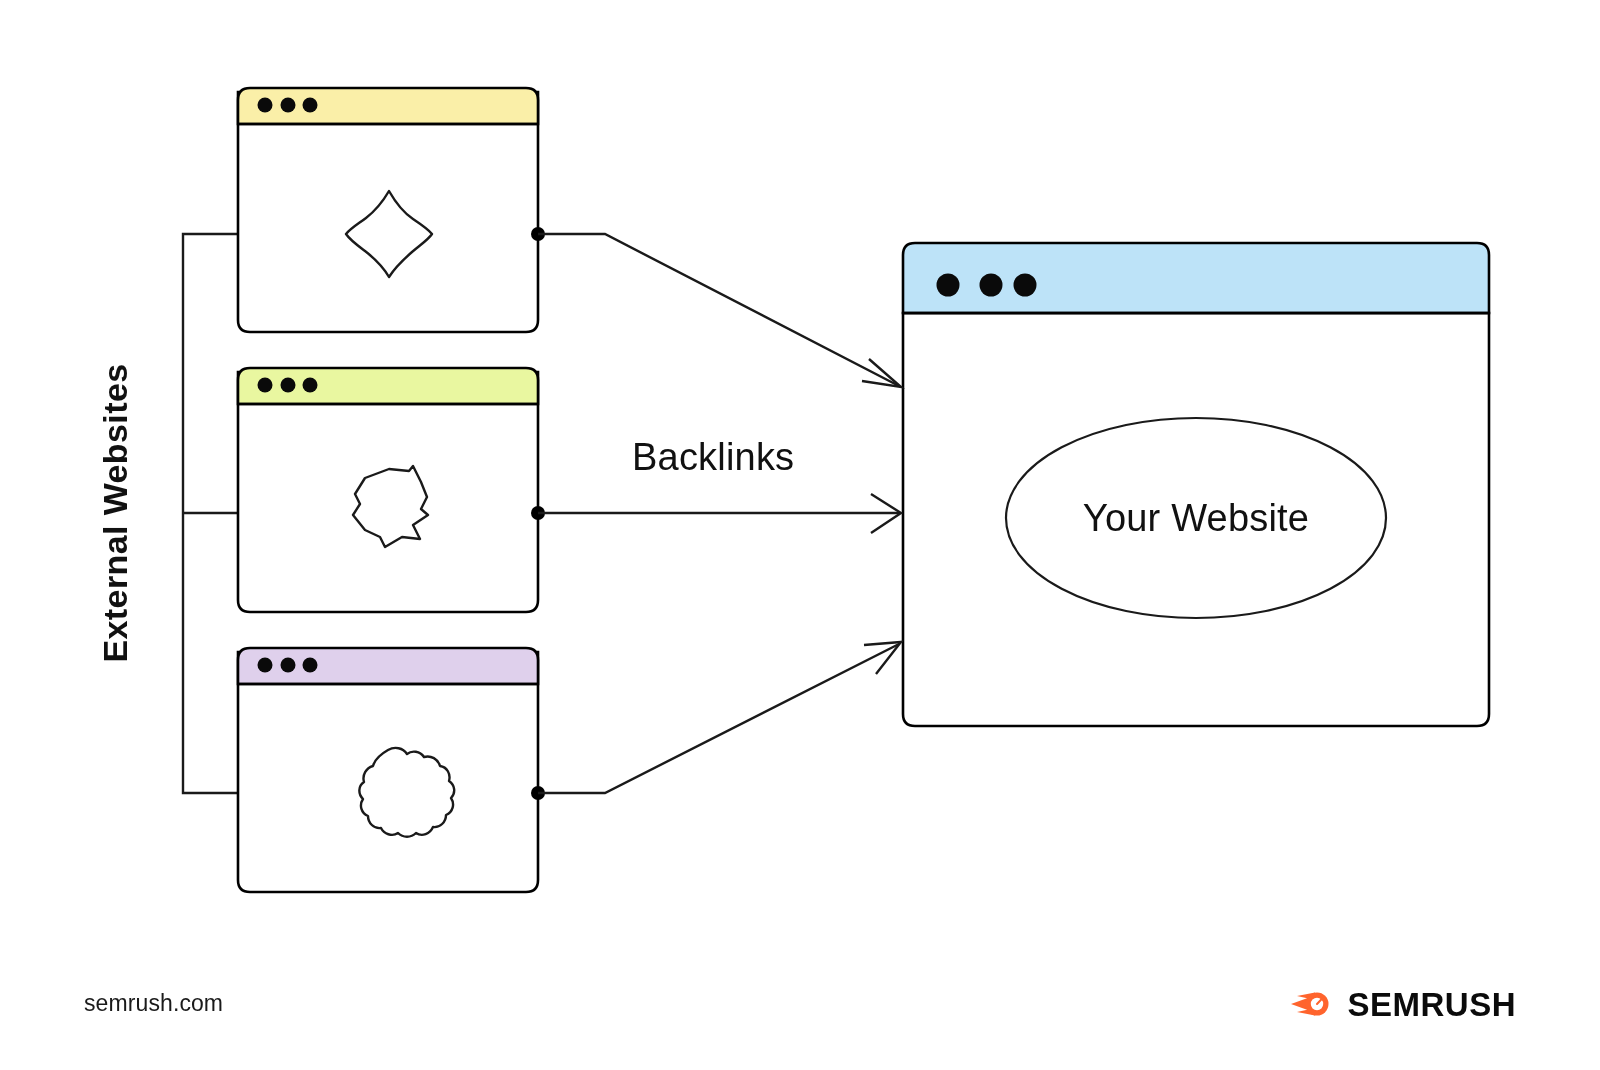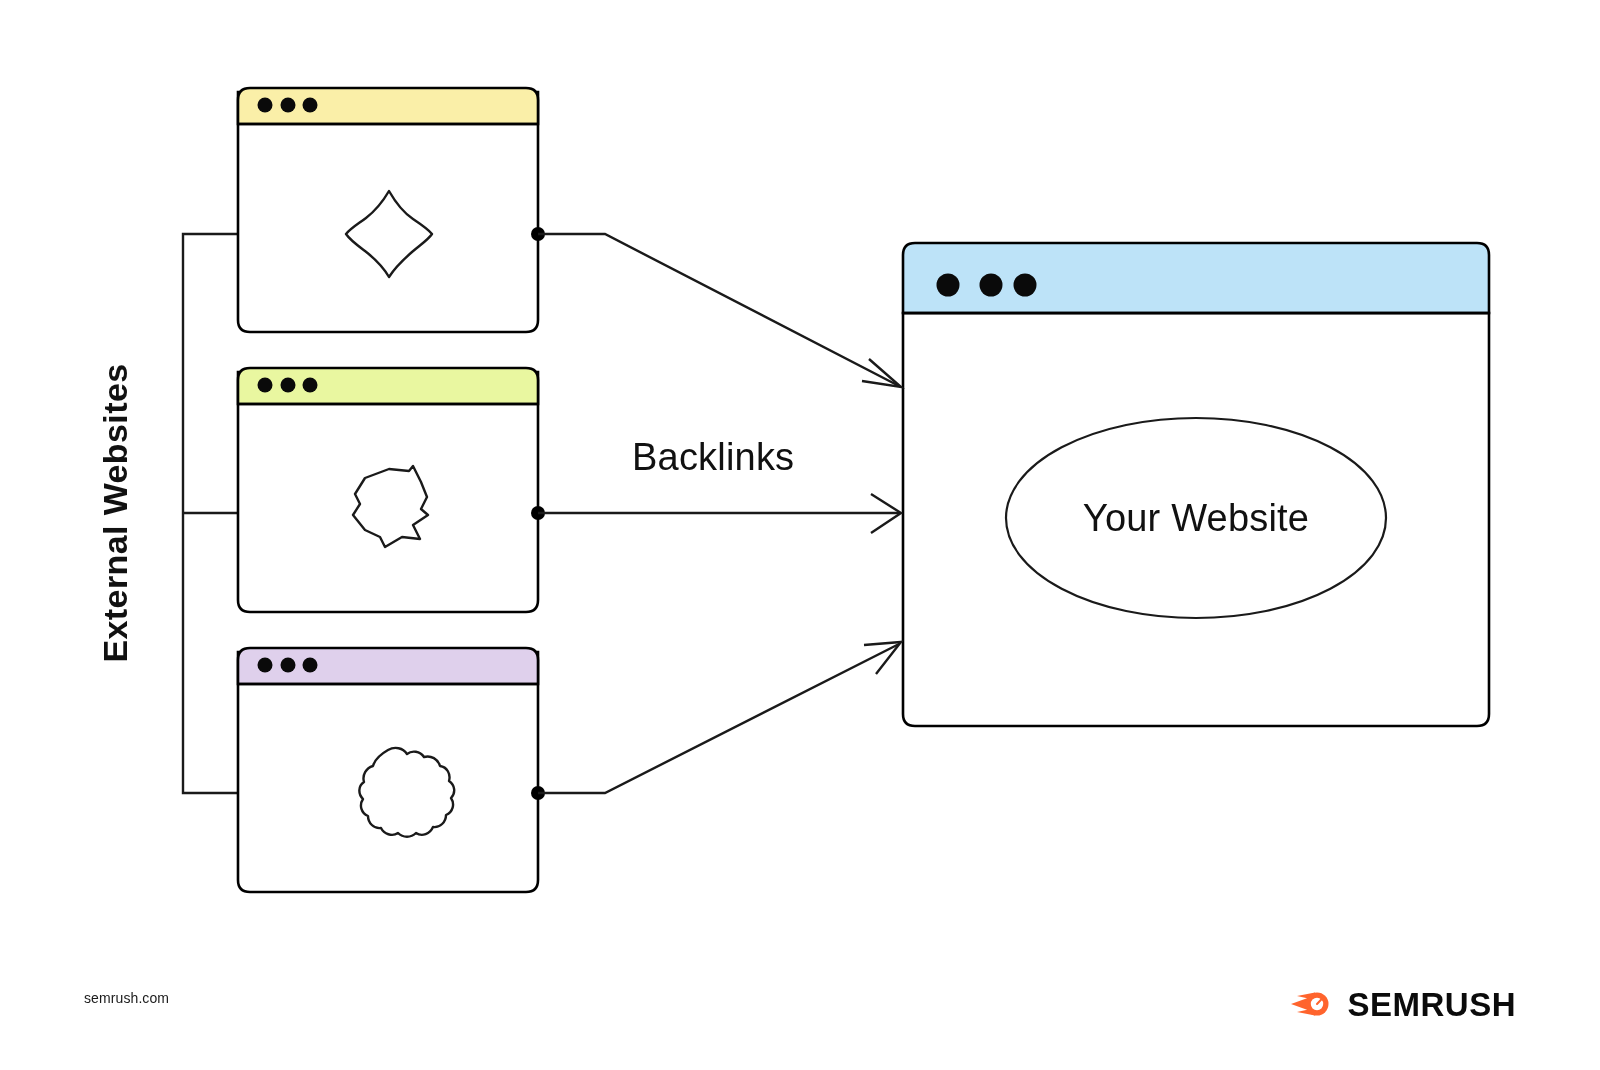--- a/index.html
+++ b/index.html
@@ -87,21 +87,21 @@
   }
   .sidelabel-text {
     font-size: 34px;
     font-weight: 700;
     letter-spacing: 0.4px;
   }
   .footer-url {
     position: absolute;
     left: 84px;
     top: 990px;
-    font-size: 14px;
+    font-size: 23px;
     font-weight: 400;
     color: #1a1a1a;
     letter-spacing: 0.1px;
   }
   .brand {
     position: absolute;
     right: 84px;
     top: 984px;
     display: flex;
     align-items: center;

